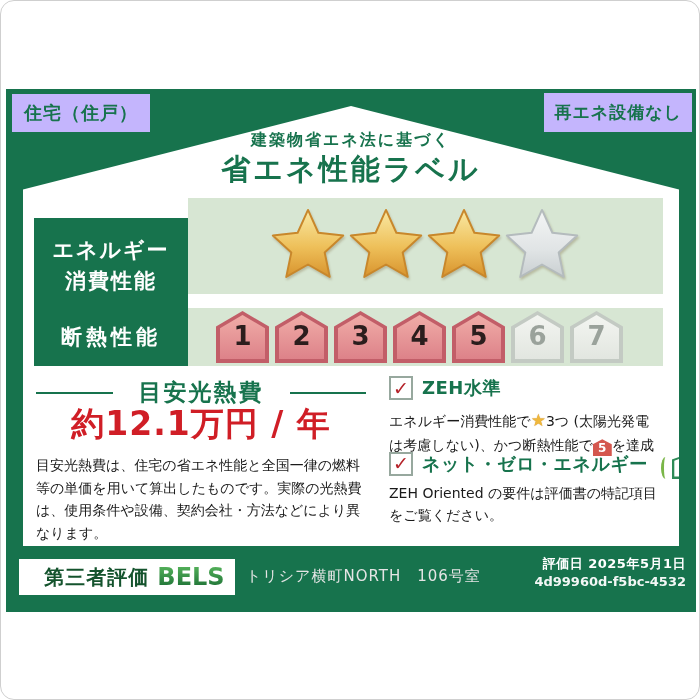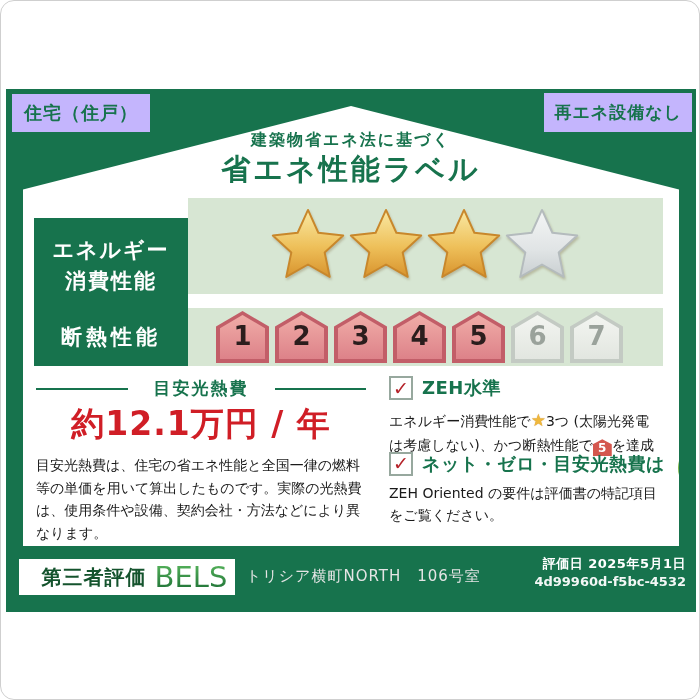--- a/index.html
+++ b/index.html
@@ -76,21 +76,21 @@
   .pink .hl-inner{background:linear-gradient(180deg,#f0aca7,#dd8289);}
   .grayh .hl-inner{background:linear-gradient(180deg,#f3f5f1,#e2e6e0);}
   .hl-num{position:absolute;left:0;top:12px;width:100%;text-align:center;
     font-weight:bold;font-size:26px;line-height:1;}
   .pink .hl-num{color:#2b1d1d;}
   .grayh .hl-num{color:#9aa29b;}
   
   .cost-header{
     position:absolute;left:13px;top:271px;width:330px;
     display:flex;align-items:center;gap:26px;
-    color:var(--green);font-weight:bold;font-size:17px;letter-spacing:2px;
+    color:var(--green);font-weight:bold;font-size:23px;letter-spacing:2px;
   }
   .cost-header .line{flex:1;height:2px;background:var(--green);}
   .cost-amount{
     position:absolute;left:13px;top:296px;width:330px;text-align:center;
     color:var(--red);font-weight:bold;font-size:33px;letter-spacing:1px;
   }
   .cost-note{
     position:absolute;left:13px;top:348px;width:328px;
     font-size:14px;line-height:1.62;color:var(--dark);
   }
@@ -125,21 +125,21 @@
     clip-path:polygon(50% 0%,100% 28%,100% 100%,0% 100%,0% 28%);
     display:flex;align-items:flex-end;justify-content:center;
     color:#2e8b57;font-weight:bold;font-size:12px;line-height:1.4;}
   
   .footer-box{
     position:absolute;left:13px;top:470px;width:216px;height:36px;background:#fff;
     display:flex;align-items:center;justify-content:center;gap:8px;padding-left:15px;
   }
   .third-party{color:#14532d;font-weight:bold;font-size:20px;letter-spacing:1px;}
   .bels{
-    font-weight:normal;font-size:29px;letter-spacing:0px;line-height:1;
+    font-weight:bold;font-size:24px;letter-spacing:0px;line-height:1;
     background:linear-gradient(180deg,#57b45c,#1b6e34);
     -webkit-background-clip:text;background-clip:text;color:transparent;
   }
   .building{
     position:absolute;left:240px;top:478px;color:#e5e5e5;font-size:15px;letter-spacing:1px;
   }
   .eval-block{position:absolute;right:10px;top:466px;text-align:right;color:#fff;}
   .eval-date{font-weight:bold;font-size:13px;letter-spacing:.5px;}
   .eval-id{font-weight:bold;font-size:13px;opacity:.95;margin-top:1px;}
   .defs-svg{position:absolute;width:0;height:0;}
@@ -236,21 +236,21 @@
         <span class="checkbox">✓</span>
         <span class="check-label">ZEH水準</span>
       </div>
       <div class="zeh-text one">
         <span>エネルギー消費性能で</span><span class="inline-star">★</span><span>3つ (太陽光発電</span><br>
         <span>は考慮しない)、かつ断熱性能で</span><span class="inline-house">5</span><span>を達成</span>
       </div>
 
       <div class="check-row second">
         <span class="checkbox">✓</span>
-        <span class="check-label">ネット・ゼロ・目安光熱費は</span>
+        <span class="check-label">ネット・ゼロ・エネルギー</span>
         <span class="zeh-logo">
           <span class="zeh-leaf"></span>
           <span class="zeh-house">
             <span class="zeh-house-inner">ZEH</span>
           </span>
 
         </span>
       </div>
       <div class="zeh-text two">ZEH Oriented の要件は評価書の特記項目をご覧ください。</div>
     </div>

